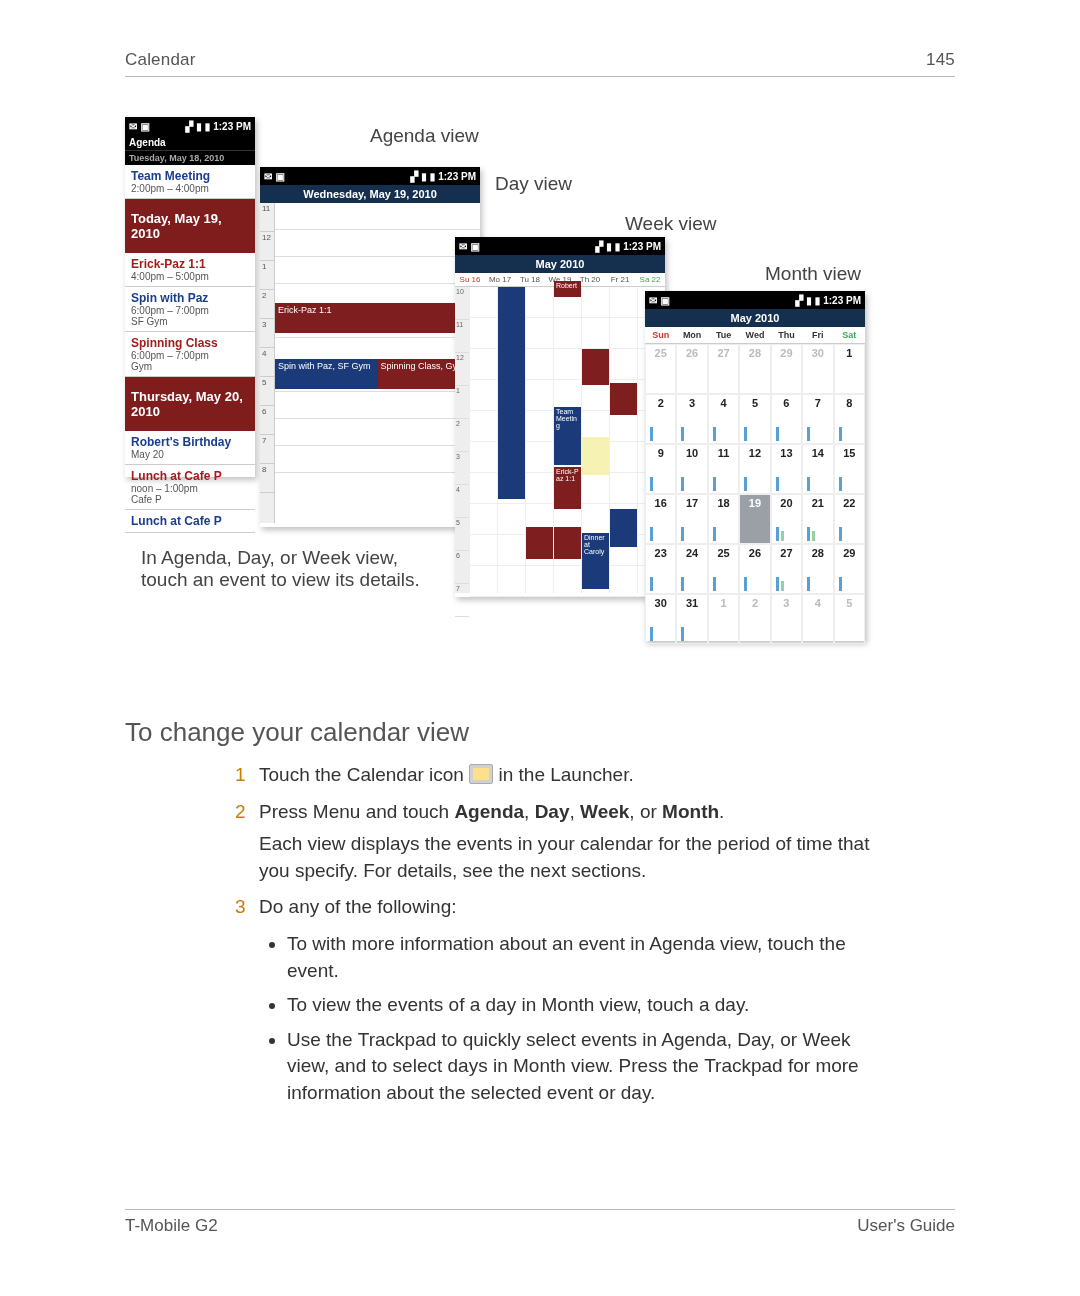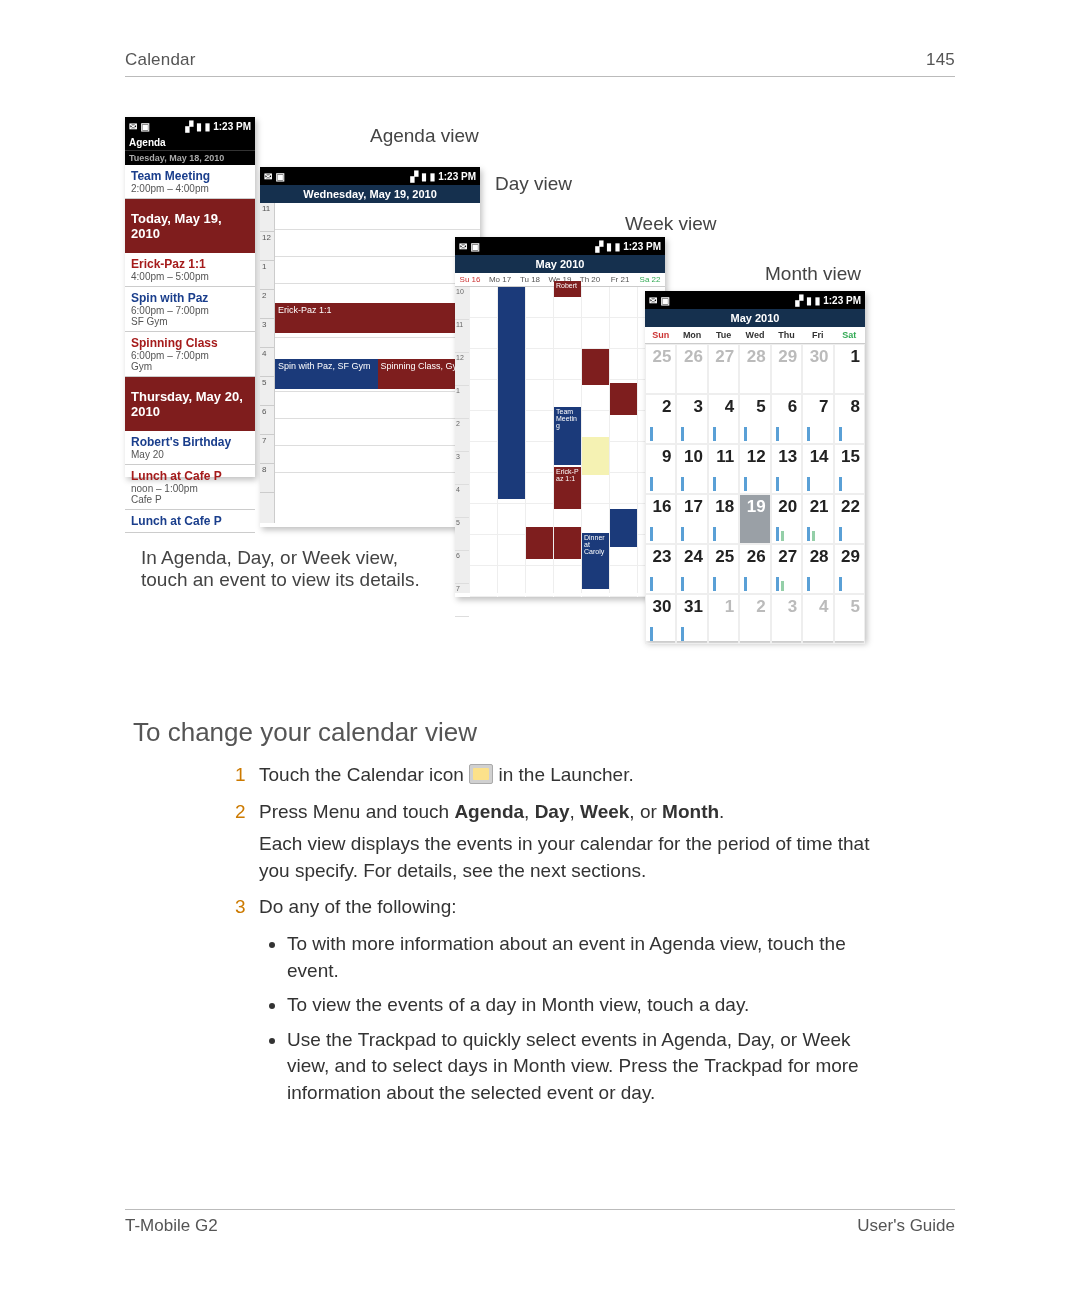--- a/index.html
+++ b/index.html
@@ -124,38 +124,38 @@
   .wk-hours{ width:14px; background:#eee; font-size:7px; color:#666;}
   .wk-hours div{ border-bottom:1px solid #ddd; height:30px; padding:1px 1px;}
   .wk-ev{ position:absolute; left:0; right:0; font-size:7px; color:#fff; padding:1px 2px; overflow:hidden;}
   .ev-yellow{ background:#f5f2b3; color:#888;}
 
   
   .mo-head { display:flex; font-size:9px; font-weight:bold; border-bottom:1px solid #ccc;}
   .mo-head div{ flex:1; text-align:center; padding:3px 0;}
   .mo-head .sun{color:#c33;} .mo-head .sat{color:#3a5;}
   .mo-grid{ display:grid; grid-template-columns:repeat(7,1fr);}
-  .mo-cell{ border:1px solid #eee; height:44px; position:relative; font-size:17px; font-weight:bold; text-align:right; padding:2px 4px; color:#222;}
+  .mo-cell{ border:1px solid #eee; height:44px; position:relative; font-size:11px; font-weight:bold; text-align:center; padding:2px 4px; color:#222;}
   .mo-cell.dim{ color:#bbb;}
   .mo-cell.today{ background:#9aa0a6; color:#fff;}
   .mo-cell .tick{ position:absolute; bottom:2px; left:4px; width:3px; height:14px; background:#5aa0d6;}
   .mo-cell .tick2{ position:absolute; bottom:2px; left:9px; width:3px; height:10px; background:#94cfa8;}
 
   
   .caption {
     font-size: 19px;
     color: #444;
     position: absolute;
   }
 
   h2.section {
     font-size: 26px;
     color: #555;
     font-weight: 400;
-    margin: 20px 0 14px 8px;
+    margin: 20px 0 14px 0;
   }
   ol.steps { list-style:none; padding:0; margin:0 0 0 110px; counter-reset:step; max-width:640px;}
   ol.steps > li { position:relative; padding:0 0 10px 24px; font-size:19px; color:#333; line-height:1.4;}
   ol.steps > li::before { counter-increment:step; content:counter(step); position:absolute; left:0; top:0; color:#cc7a00; font-size:19px;}
   ol.steps b{ font-weight:700;}
   .inline-icon{ display:inline-block; width:22px; height:18px; background:#d0d0d0; border:1px solid #aaa; border-radius:2px; vertical-align:-3px; position:relative;}
   .inline-icon::after{ content:""; position:absolute; inset:3px; background:#fce18a; border-radius:1px;}
   ul.bullets{ list-style:disc; padding-left:28px; margin:6px 0;}
   ul.bullets li{ padding:4px 0;}
 </style>

